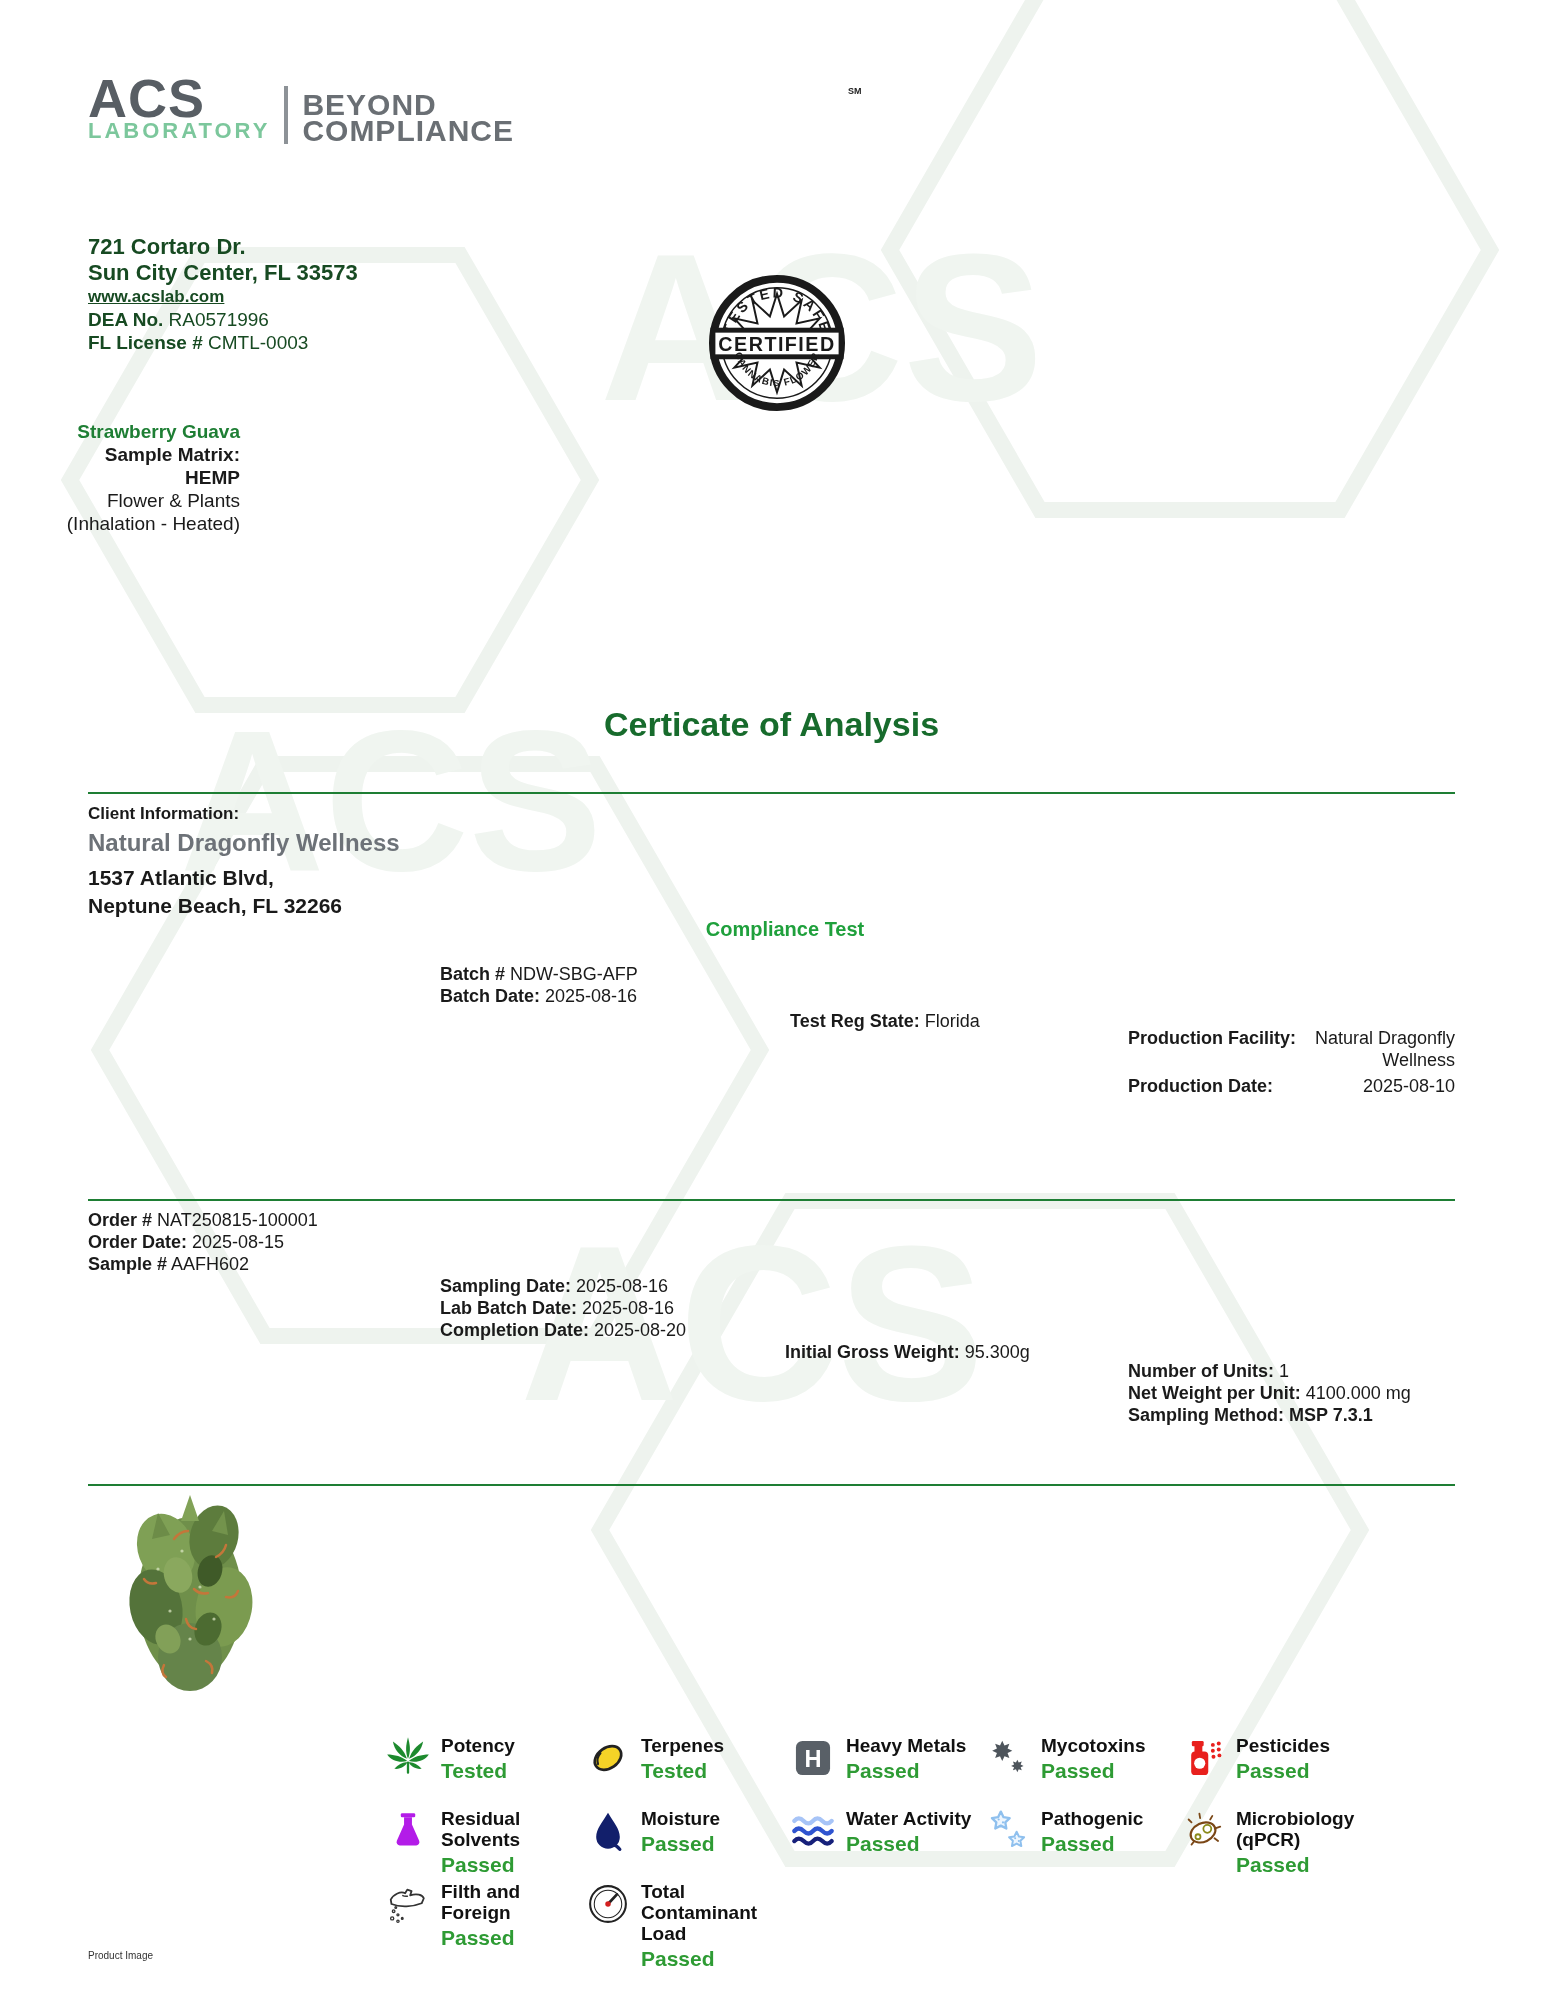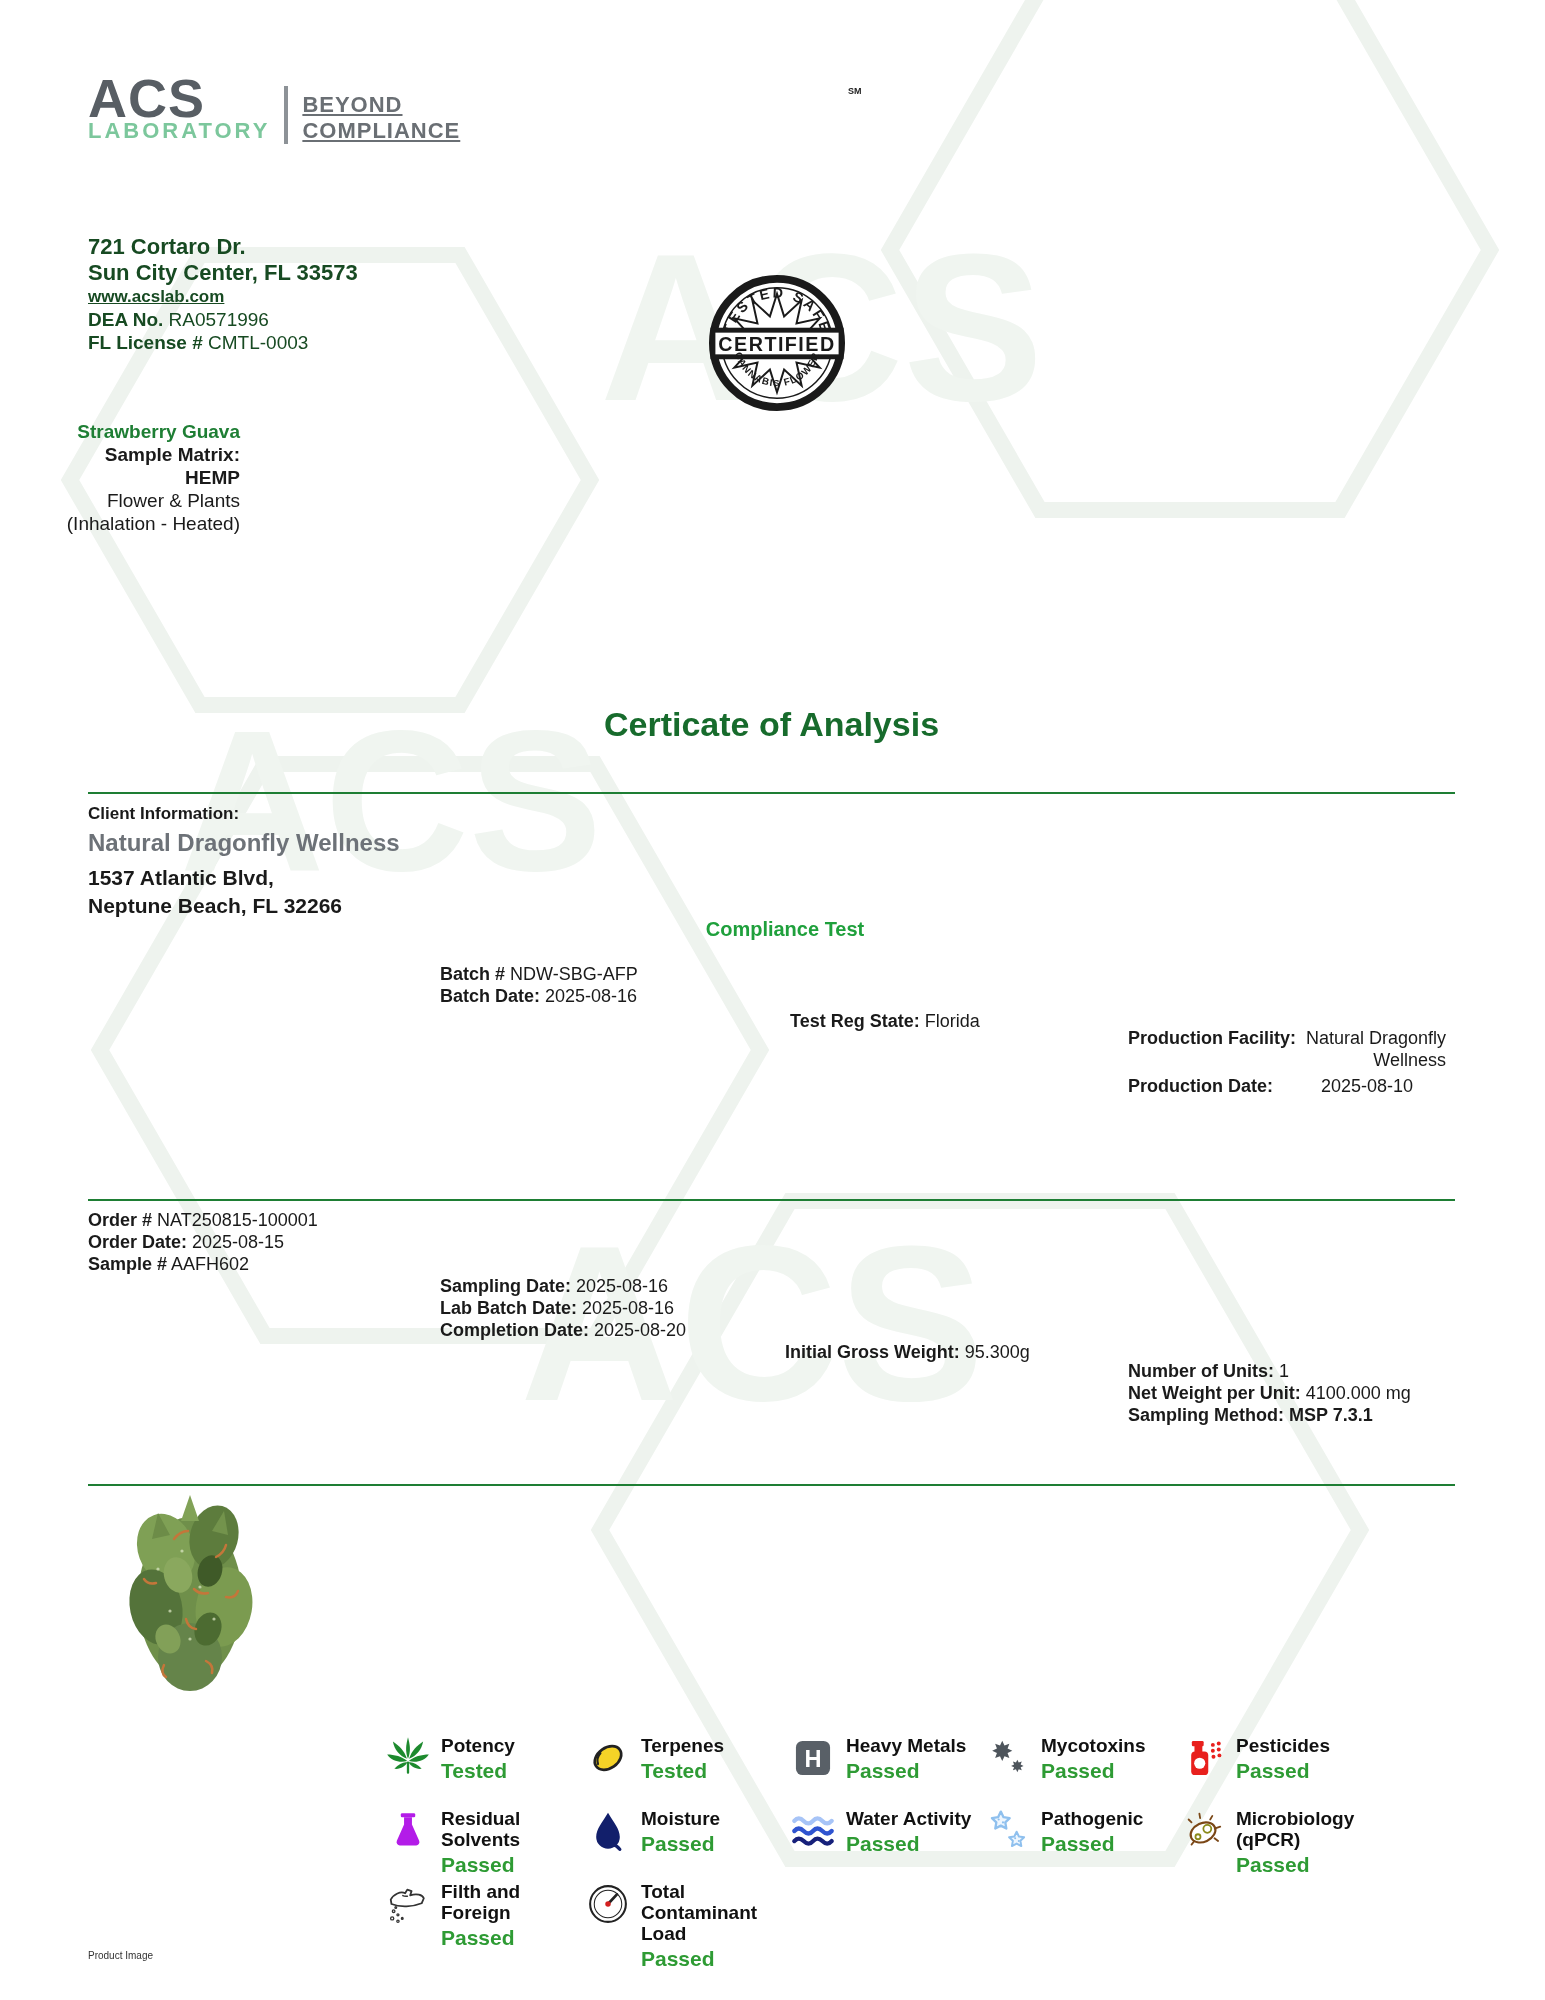--- a/index.html
+++ b/index.html
@@ -6,41 +6,41 @@
   .page{position:relative;width:1545px;height:2000px;background:#fff;overflow:hidden;
         font-family:"Liberation Sans",sans-serif;color:#1a1a1a;}
   .abs{position:absolute;}
   
   .wm{position:absolute;inset:0;z-index:0;pointer-events:none;}
   .layer{position:relative;z-index:1;}
   
   .logo-acs{font-size:54px;font-weight:800;color:#585e64;letter-spacing:1px;line-height:40px;}
   .logo-lab{font-size:22px;font-weight:700;color:#7cc79c;letter-spacing:3px;text-align:right;}
   .logo-sep{border-left:4px solid #8d9297;height:58px;margin:0 14px;}
-  .logo-tag{font-size:22px;font-weight:600;color:#6a6f74;line-height:26px;letter-spacing:1px;text-decoration:underline;}
+  .logo-tag{font-size:30px;font-weight:600;color:#6a6f74;line-height:26px;letter-spacing:1px;}
   .addr{color:#174a22;}
   .addr .big{font-size:22px;font-weight:700;line-height:26px;}
   .addr .site{font-size:17px;font-weight:700;text-decoration:underline;line-height:22px;}
   .addr .lic{font-size:19px;line-height:23px;}
   .addr .lic b{font-weight:700;}
   .sample{text-align:right;font-size:19px;line-height:23px;}
   .sample .nm{color:#1e7e34;font-weight:700;}
   .sample .bb{font-weight:700;}
   .coa-title{width:1367px;text-align:center;font-size:34px;font-weight:700;color:#176b2c;}
   .seal-sm{position:absolute;left:848px;top:86px;font-size:9px;font-weight:700;color:#222;}
   
   .green-hr{width:1367px;border-top:2px solid #1e7e34;}
   
   .lbl{font-weight:700;}
   .info{font-size:18px;line-height:22px;}
   .client-label{font-size:17px;font-weight:700;}
   .client-name{font-size:24px;font-weight:700;color:#6d7278;line-height:30px;margin-top:4px;}
   .client-addr{font-size:21px;font-weight:700;line-height:28px;margin-top:6px;}
   .compliance{width:450px;text-align:center;font-size:20px;font-weight:700;color:#1fa03c;}
-  .kv{display:flex;width:327px;font-size:18px;line-height:22px;}
+  .kv{display:flex;justify-content:space-between;width:327px;font-size:18px;line-height:22px;}
   .kv .v{text-align:right;}
   
   .badges{display:grid;grid-template-columns:200px 205px 195px 195px 200px;grid-auto-rows:73px;width:1020px;}
   .badge{display:flex;align-items:flex-start;gap:10px;}
   .bicon{width:46px;height:46px;flex:0 0 46px;display:flex;align-items:center;justify-content:center;}
   .btext{display:flex;flex-direction:column;}
   .blabel{font-size:19px;font-weight:700;line-height:21px;color:#111;}
   .bstatus{font-size:21px;font-weight:700;color:#2e9b34;margin-top:3px;}
   .product-label{font-size:10px;color:#333;}
 </style>

